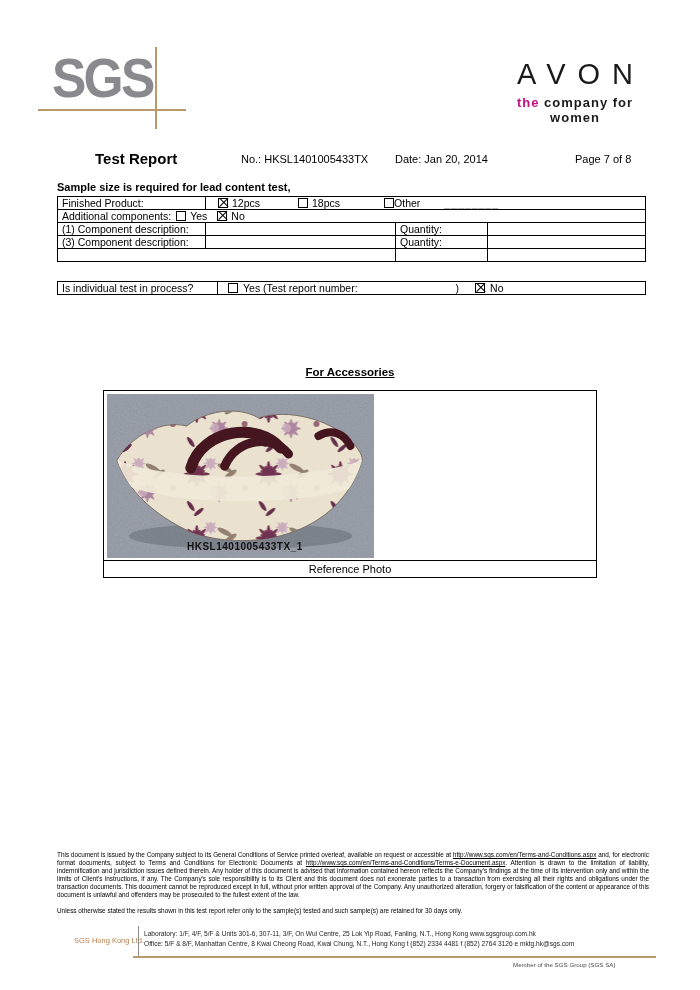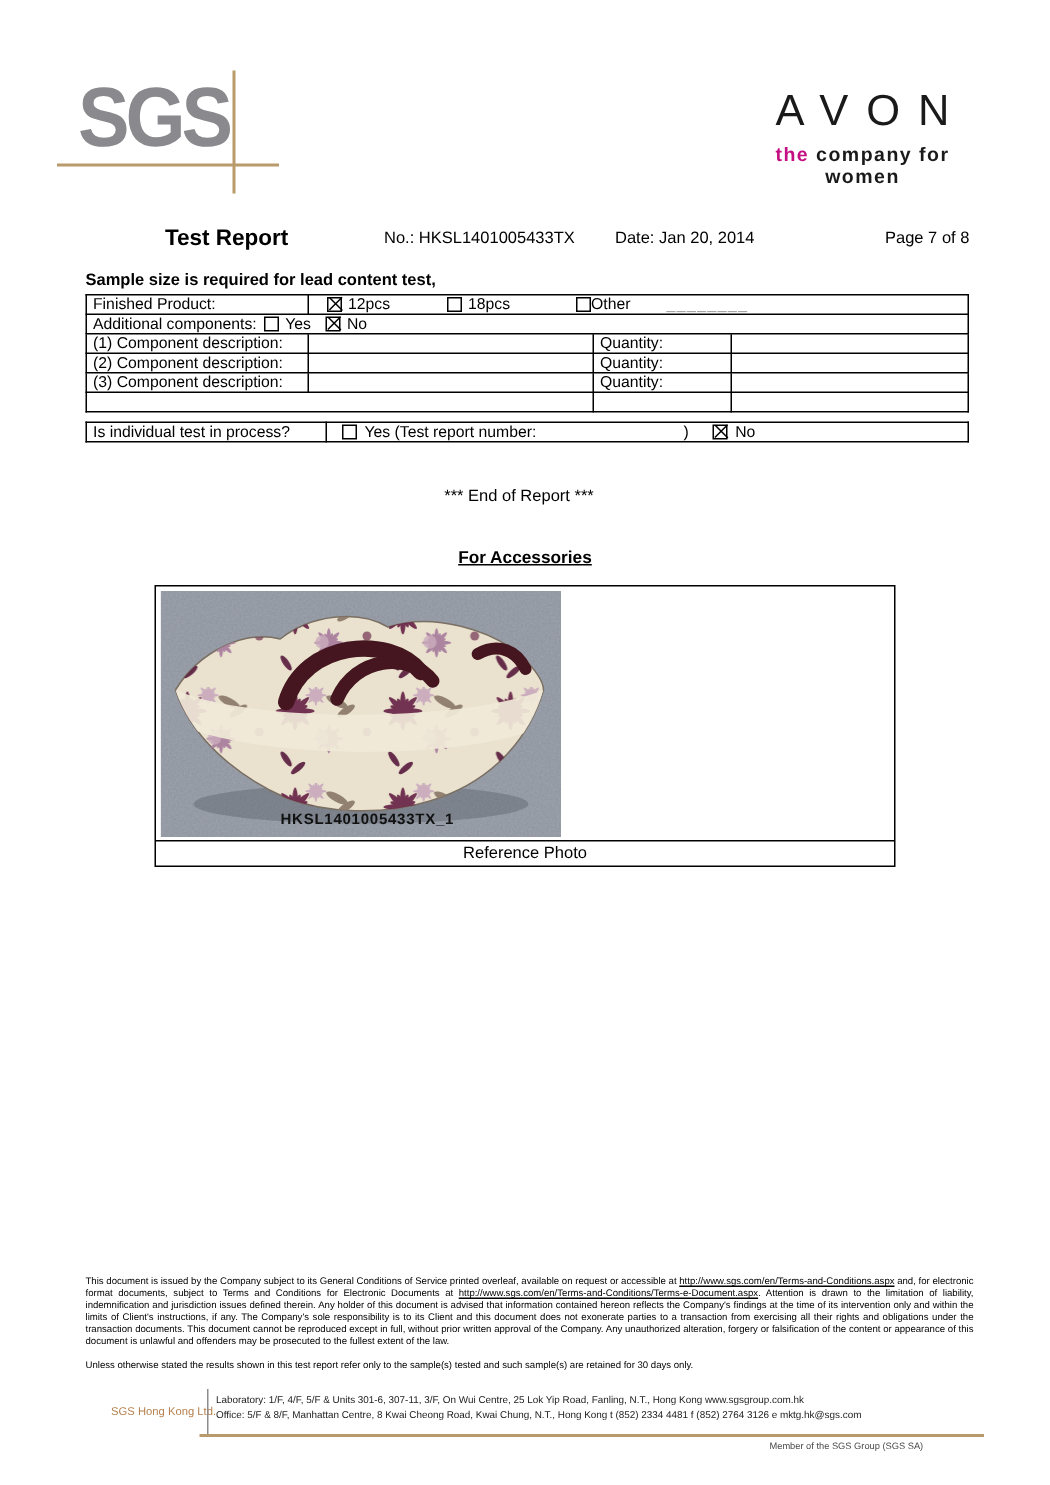--- a/index.html
+++ b/index.html
@@ -10,21 +10,21 @@
   .sgs-logo { position:absolute; left:52px; top:50px; font-size:56px; font-weight:bold;
               color:#8a8a8e; letter-spacing:-3px; transform:scaleX(0.92); transform-origin:left top; line-height:1; }
   .tan-hline { position:absolute; left:38px; top:109px; width:148px; height:2px; background:#b99a6b; }
   .tan-vline { position:absolute; left:155px; top:47px; width:2px; height:82px; background:#b99a6b; }
   .avon-logo { position:absolute; left:500px; top:58px; width:150px; text-align:center; }
   .avon-word { font-size:29px; letter-spacing:12px; padding-left:12px; color:#1a1a1a; font-weight:normal; }
   .avon-tagline { margin-top:4px; font-size:13px; font-weight:bold; letter-spacing:1px; color:#1a1a1a; }
   .avon-tagline .the { color:#c40f82; }
 
   
-  .titlebar { position:absolute; left:15px; top:150px; width:664px; height:20px;text-decoration:underline; }
+  .titlebar { position:absolute; left:0; top:150px; width:664px; height:20px;text-decoration:underline; }
   .tb-title { position:absolute; left:95px; top:0; font-size:15px; font-weight:bold; }
   .tb-no    { position:absolute; left:225px; top:3px; font-size:11px;padding-left:16px; }
   .tb-date  { position:absolute; left:395px; top:3px; font-size:11px; }
   .tb-page  { position:absolute; left:575px; top:3px; font-size:11px; }
 
   
   .sample-heading { position:absolute; left:57px; top:181px; font-size:11px; font-weight:bold; }
   table.grid { position:absolute; border-collapse:collapse; table-layout:fixed; font-size:10.5px; }
   table.grid td { border:1.5px solid #000; height:13px; padding:0 4px; vertical-align:middle; white-space:nowrap; overflow:hidden; }
   #tbl-sample { left:57px; top:196px; width:588px; }
@@ -155,26 +155,20 @@
         </span>
       </td>
     </tr>
     <tr>
       <td>(1) Component description:</td>
       <td></td>
       <td>Quantity:</td>
       <td></td>
     </tr>
     <tr>
-      <td>(2) Component description:</td>
-      <td></td>
-      <td>Quantity:</td>
-      <td></td>
-    </tr>
-    <tr>
       <td>(3) Component description:</td>
       <td></td>
       <td>Quantity:</td>
       <td></td>
     </tr>
     <tr>
       <td colspan="2"></td>
       <td></td>
       <td></td>
     </tr>
@@ -196,21 +190,20 @@
           <span style="width:98px"></span>
           <span>)</span>
           <span class="cb checked" style="margin-left:16px"></span>
           <span style="margin-left:5px">No</span>
         </span>
       </td>
     </tr>
   </tbody>
     </table>
 
-  <div class="end-of-report">*** End of Report ***</div>
   <div class="accessories">For Accessories</div>
 
   <div class="photo-block">
     <div class="photo-row">
 
       <div class="photo photo-1">
         <svg viewBox="0 0 268 164" preserveAspectRatio="none">
           <rect width="268" height="164" fill="#8d939e"></rect>
           <rect width="268" height="164" filter="url(#grain)" opacity="0.5"></rect>
           <ellipse cx="134" cy="142" rx="112" ry="13" fill="#4e535c" opacity="0.35"></ellipse>

